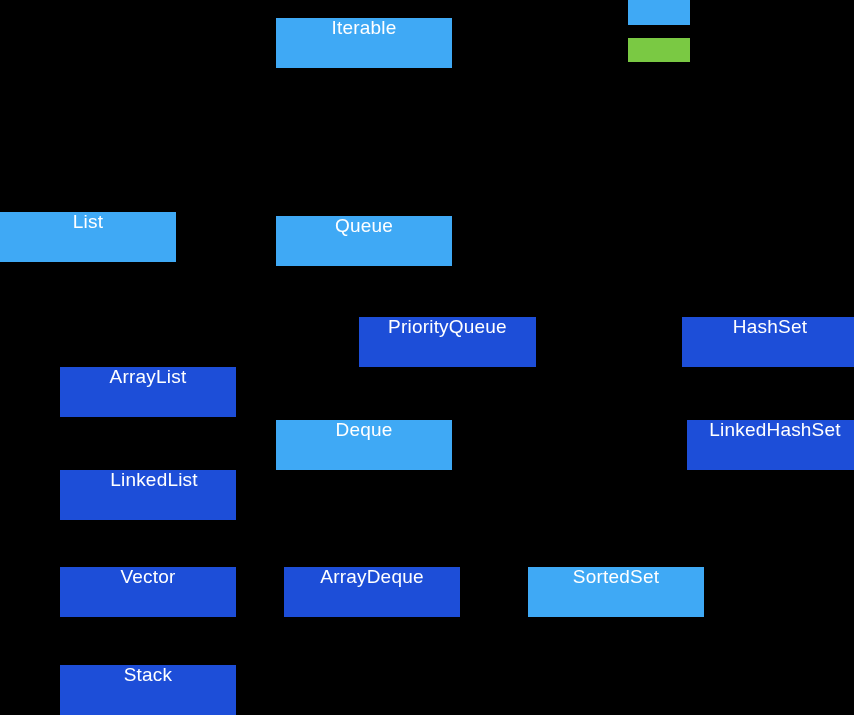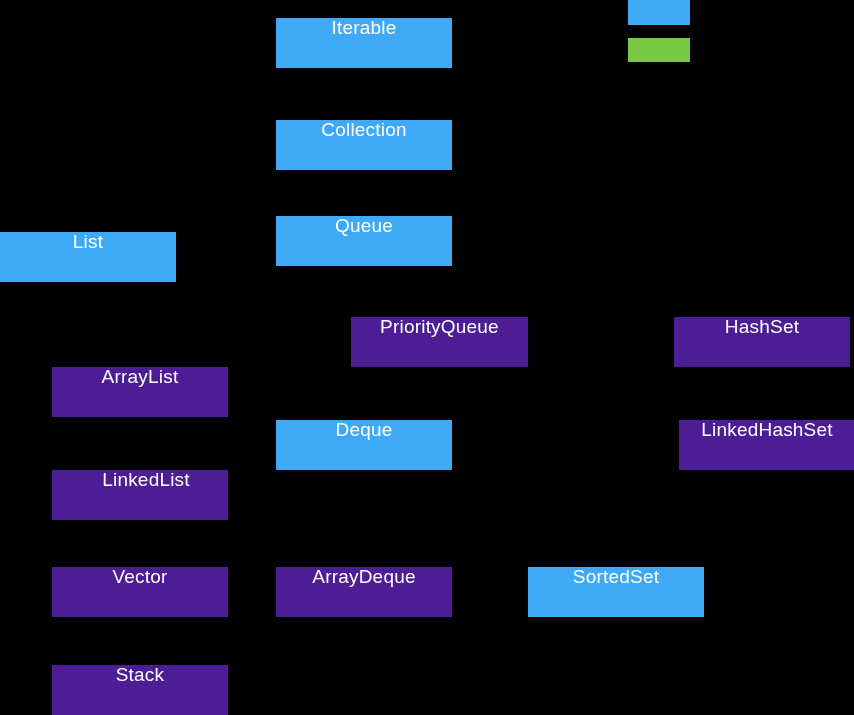--- a/index.html
+++ b/index.html
@@ -21,21 +21,21 @@
     justify-content: center;
     box-sizing: border-box;
     color: #ffffff;
     font-size: 19px;
     font-weight: 400;
     letter-spacing: 0.2px;
     white-space: nowrap;
     line-height: 1;
   }
   .node.iface { background: #3fa9f5; }
-  .node.impl  { background: #4c1d95; }
+  .node.impl  { background: #1d4ed8; margin-left: 8px; }
 
   .legend-swatch {
     position: absolute;
     box-sizing: border-box;
   }
   .legend-swatch.iface { background: #3fa9f5; }
   .legend-swatch.impl  { background: #7ac943; }
 
   .legend-label {
     position: absolute;
@@ -53,25 +53,22 @@
   <div class="legend-swatch iface" style="left:628px; top:-4px; width:62px; height:29px;"></div>
   <span class="legend-label" style="left:700px; top:6px;"></span>
 
   <div class="legend-swatch impl" style="left:628px; top:38px; width:62px; height:24px;"></div>
   <span class="legend-label" style="left:700px; top:44px;"></span>
 
   <div class="node iface" style="left:276px; top:18px; width:176px; height:50px;">
     <span>Iterable</span>
   </div>
 
-  <div class="node iface" style="left:276px; top:120px; width:176px; height:50px;">
-    <span>Collection</span>
-  </div>
 
-  <div class="node iface" style="left:0px; top:232px; width:176px; height:50px;">
+  <div class="node iface" style="left:0px; top:212px; width:176px; height:50px;">
     <span>List</span>
   </div>
 
   <div class="node iface" style="left:276px; top:216px; width:176px; height:50px;">
     <span>Queue</span>
   </div>
 
 
   <div class="node impl" style="left:351px; top:317px; width:177px; height:50px;">
     <span>PriorityQueue</span>

